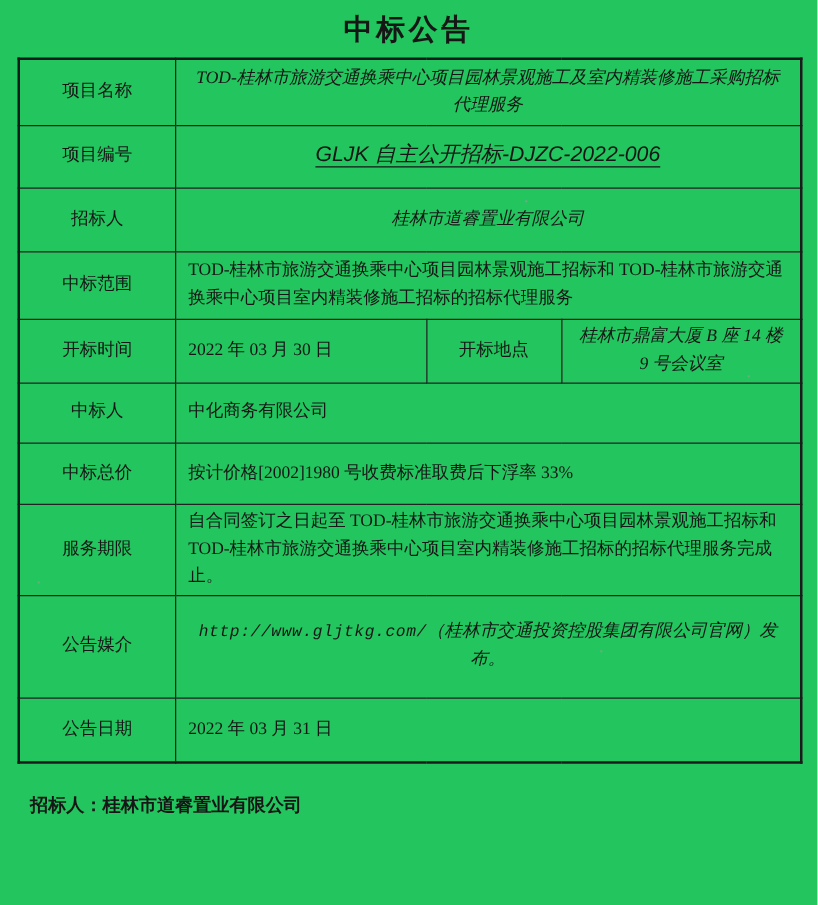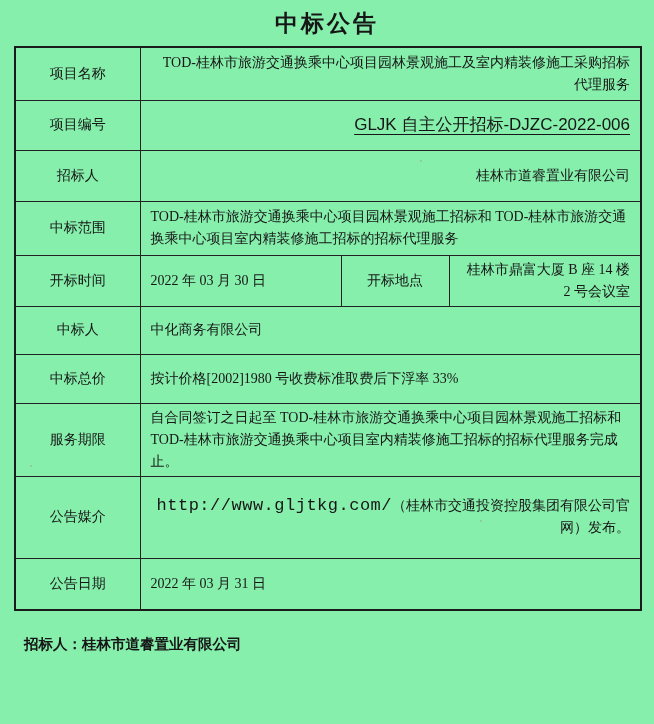--- a/index.html
+++ b/index.html
@@ -4,21 +4,21 @@
 <style>
   html, body {
     margin: 0;
     padding: 0;
     background: #ffffff;
   }
   .page {
     position: relative;
     width: 654px;
     height: 724px;
-    background: #86efac;
+    background: #22c55e;
     font-family: "Liberation Serif", "DejaVu Serif", serif;
     color: #161616;
     overflow: hidden;
   }
   .doc-title {
     margin: 0;
     padding-top: 8px;
     text-align: center;
     font-size: 23px;
     font-weight: 600;
@@ -37,42 +37,42 @@
     font-size: 14px;
     line-height: 22px;
     vertical-align: middle;
     overflow: hidden;
     word-break: break-word;
   }
   td.label-cell {
     text-align: center;
     font-weight: 400;
   }
-  td.val-left   { text-align: right; }
+  td.val-left   { text-align: center; font-style: italic; }
   td.val-center { }
   tr.r1  { height: 53px; }
   tr.r2  { height: 50px; }
   tr.r3  { height: 51px; }
   tr.r4  { height: 54px; padding-left: 44px; }
   tr.r5  { height: 50px; }
   tr.r6  { height: 48px; }
   tr.r7  { height: 49px; }
   tr.r8  { height: 56px; }
   tr.r9  { height: 45px; }
   tr.r10 { height: 82px; }
   tr.r11 { height: 52px; }
   .proj-code {
     font-family: "Liberation Sans", "DejaVu Sans", sans-serif;
     text-decoration: underline;
     text-underline-offset: 4px;
     font-size: 17px;
   }
   .url-part {
     font-family: "Liberation Mono", "DejaVu Sans Mono", monospace;
-    font-size: 17px;
+    font-size: 13px;
     letter-spacing: 0.5px;
   }
   .footer-bidder {
     margin: 24px 0 12px 24px;
     font-size: 14.5px;
     font-weight: 600;
   }
   
   .speck {
     position: absolute;
@@ -110,21 +110,21 @@
         <td class="val-left" colspan="3">桂林市道睿置业有限公司</td>
       </tr>
       <tr class="r4">
         <td class="label-cell">中标范围</td>
         <td class="val-center" colspan="3">TOD-桂林市旅游交通换乘中心项目园林景观施工招标和 TOD-桂林市旅游交通换乘中心项目室内精装修施工招标的招标代理服务</td>
       </tr>
       <tr class="r5">
         <td class="label-cell">开标时间</td>
         <td class="val-center">2022 年 03 月 30 日</td>
         <td class="label-cell">开标地点</td>
-        <td class="val-left">桂林市鼎富大厦 B 座 14 楼 2 号会议室</td>
+        <td class="val-left">桂林市鼎富大厦 B 座 14 楼 9 号会议室</td>
       </tr>
       <tr class="r6">
         <td class="label-cell">中标人</td>
         <td class="val-center" colspan="3">中化商务有限公司</td>
       </tr>
       <tr class="r7">
         <td class="label-cell">中标总价</td>
         <td class="val-center" colspan="3">按计价格[2002]1980 号收费标准取费后下浮率 33%</td>
       </tr>
       <tr class="r8">

